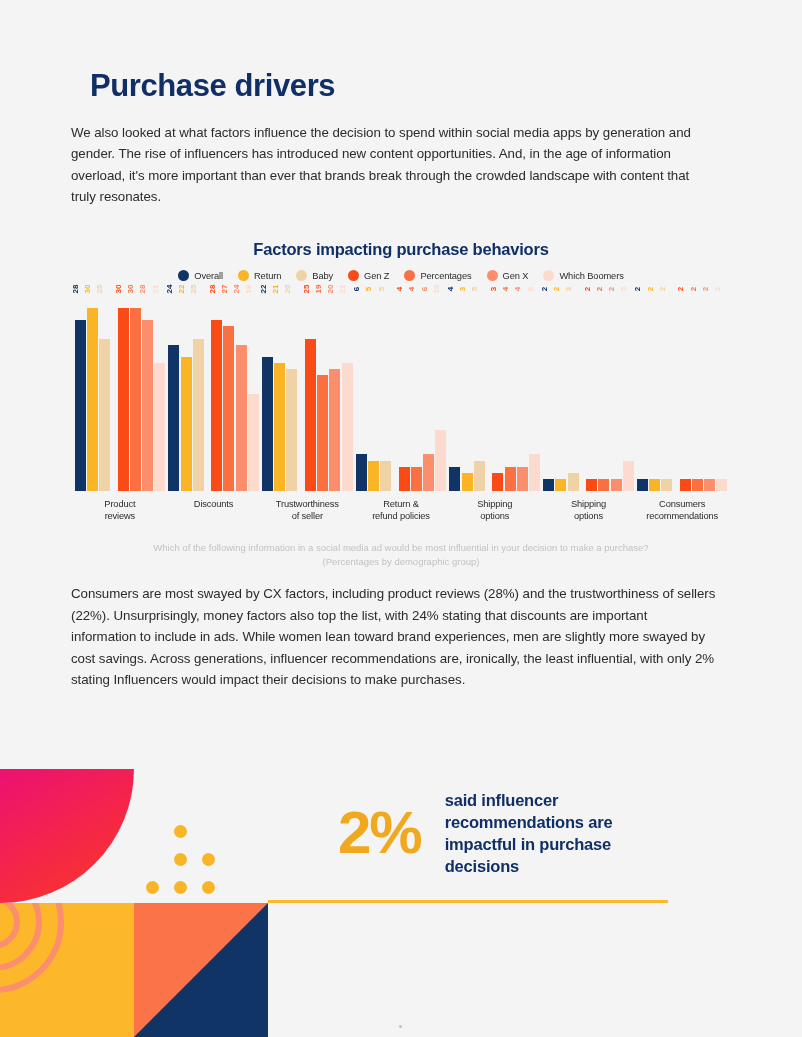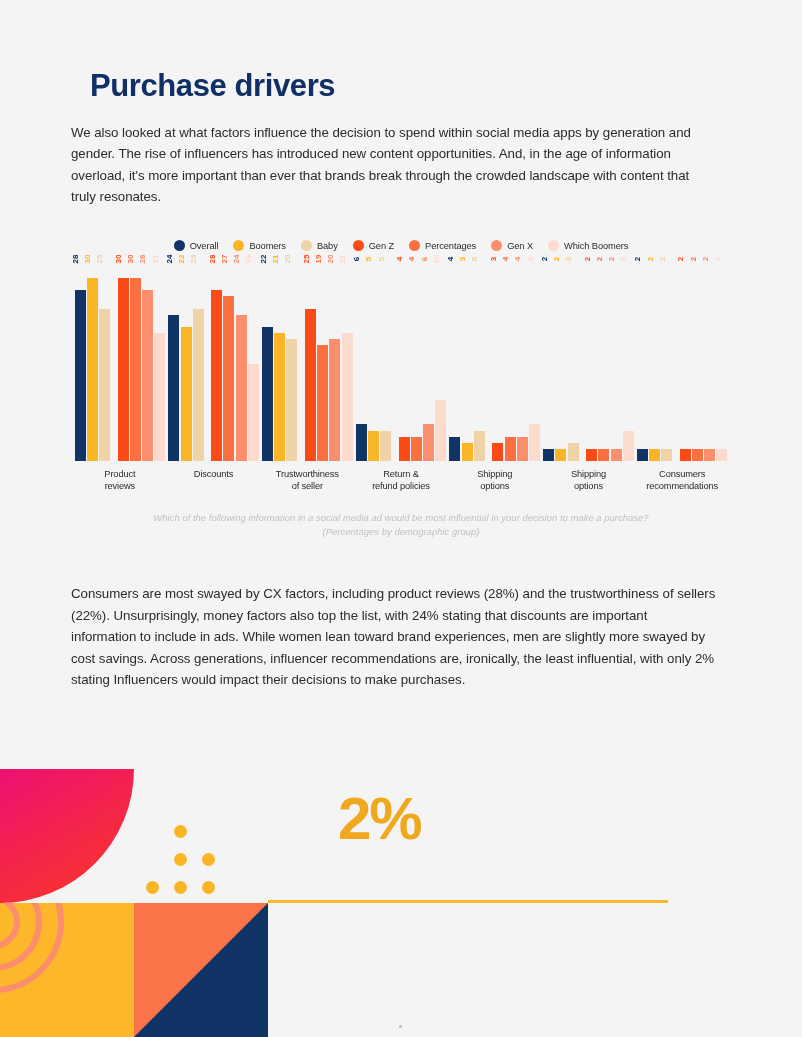--- a/index.html
+++ b/index.html
@@ -153,21 +153,20 @@
     font-size: 9.3px;
     color: #2b2b2b;
     line-height: 1.32;
     letter-spacing: -0.15px;
   }
 
   .chart-caption {
     margin-top: 18px;
     text-align: center;
     font-size: 9.5px;
-    font-style: italic;
     color: #c2c2c2;
     line-height: 1.5;
     padding: 0 60px;
   }
 
   
   .outro {
     position: absolute;
     left: 71px;
     top: 583px;
@@ -286,29 +285,30 @@
 <body>
 
 <div id="page">
 
   <div class="content">
     <h1 class="page-title">Purchase drivers</h1>
     <p class="intro-para">We also looked at what factors influence the decision to spend within social media apps by generation and gender. The rise of influencers has introduced new content opportunities. And, in the age of information overload, it's more important than ever that brands break through the crowded landscape with content that truly resonates.</p>
   </div>
 
   <div class="chart-block">
+    <div class="chart-title">Factors impacting purchase behaviors</div>
 
     <div class="legend" id="legend">
         <div class="legend-item">
           <span class="legend-dot" style="background: rgb(16, 52, 102);"></span>
           <span class="legend-label">Overall</span>
         </div>
         <div class="legend-item">
           <span class="legend-dot" style="background: rgb(250, 181, 38);"></span>
-          <span class="legend-label">Boomers</span>
+          <span class="legend-label">Return</span>
         </div>
         <div class="legend-item">
           <span class="legend-dot" style="background: rgb(239, 210, 165);"></span>
           <span class="legend-label">Baby</span>
         </div>
         <div class="legend-item">
           <span class="legend-dot" style="background: rgb(250, 75, 22);"></span>
           <span class="legend-label">Gen Z</span>
         </div>
         <div class="legend-item">
@@ -591,17 +591,18 @@
   </div>
 
   <div class="deco deco-orange-square">
     <div class="deco-navy-triangle"></div>
   </div>
 
   <div class="deco deco-yellow-rule"></div>
 
   <div class="callout">
     <div class="callout-stat">2%</div>
+    <div class="callout-text">said influencer recommendations are impactful in purchase decisions</div>
   </div>
 
   <div class="page-dot"></div>
 
 </div>
 
 </body></html>

